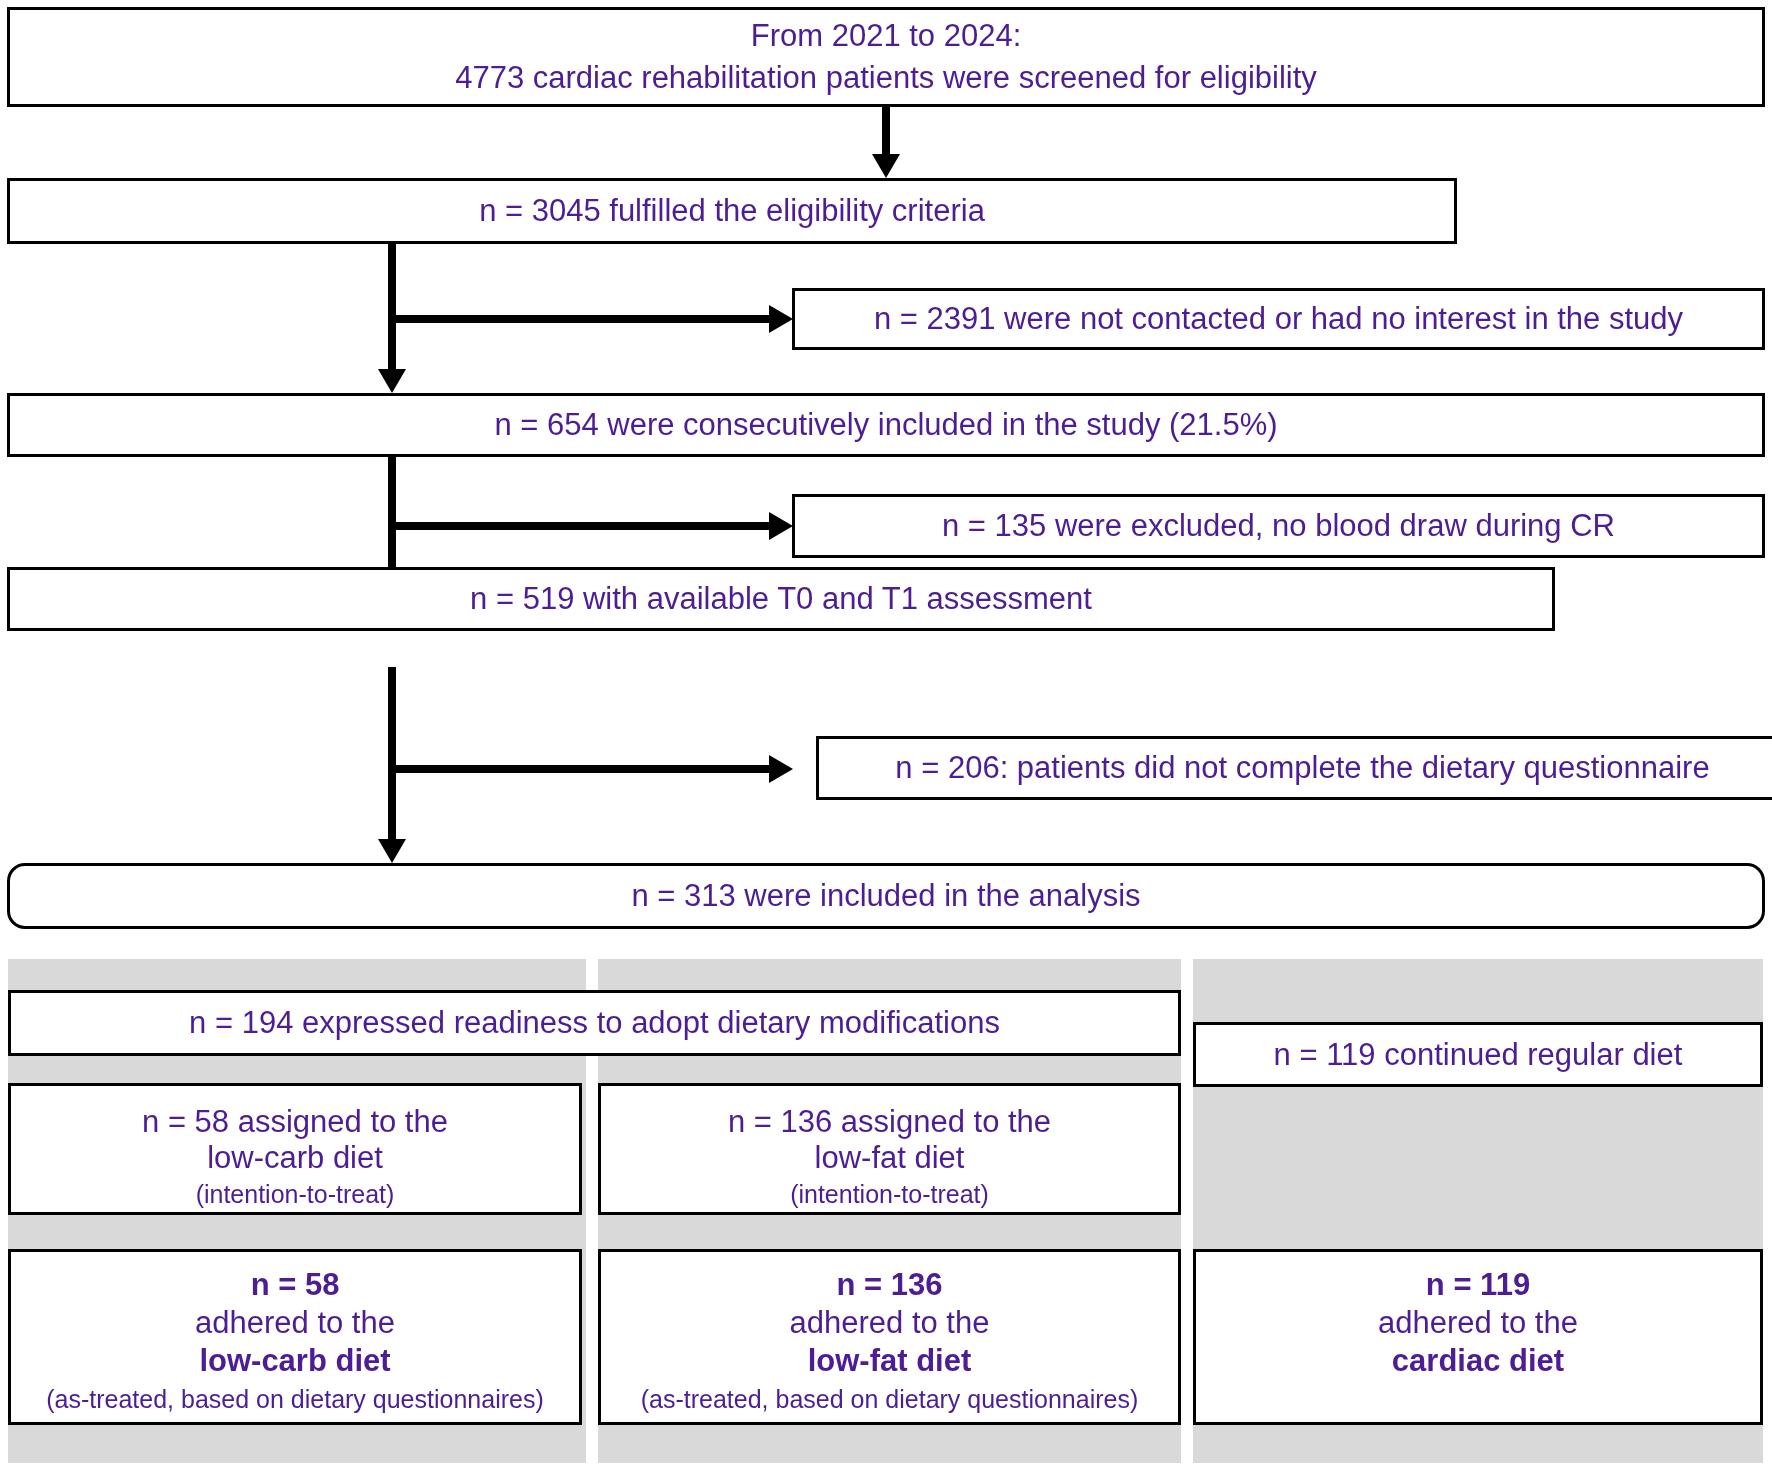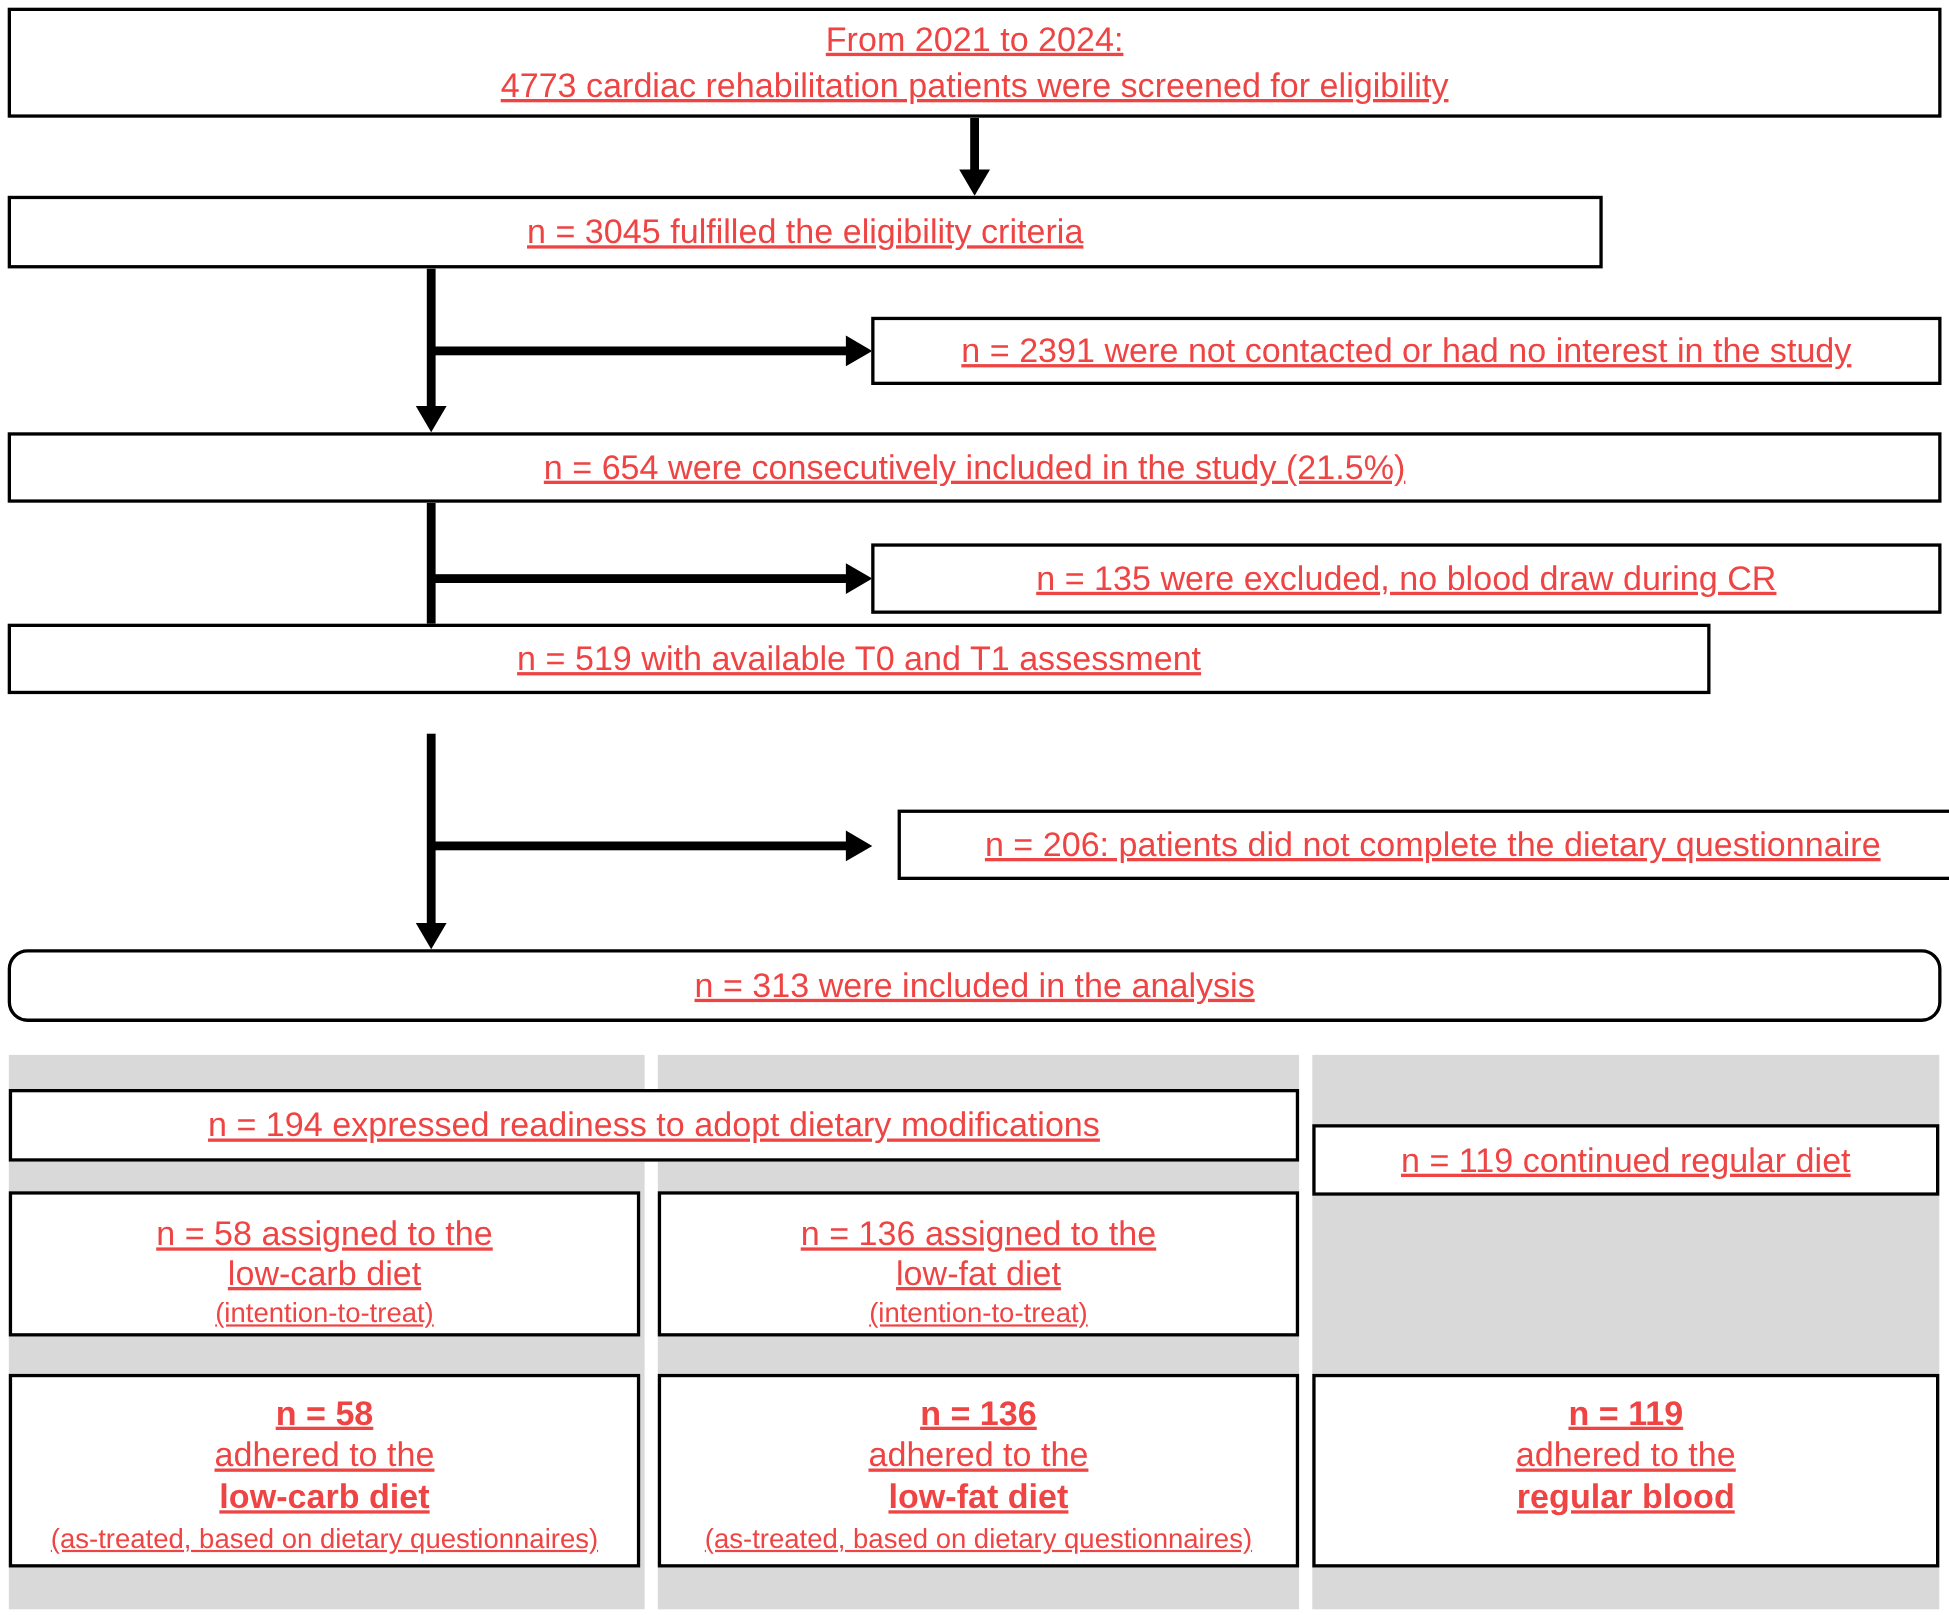--- a/index.html
+++ b/index.html
@@ -25,23 +25,22 @@
     box-sizing: border-box;
     background: #ffffff;
     border: 3px solid #000000;
     display: flex;
     flex-direction: column;
     align-items: center;
     justify-content: center;
     text-align: center;
     font-size: 31px;
     line-height: 42px;
-    color: #ef4444;
+    color: #4c1d95;
     z-index: 2;
-    text-decoration: underline;
   }
   .box.top-align {
     justify-content: flex-start;
   }
   .assign-box {
     line-height: 36px;
     padding-top: 18px;
   }
   .adhere-box {
     line-height: 38px;
@@ -170,16 +169,16 @@
   <div class="box top-align adhere-box" style="left:598px; top:1249px; width:583px; height:176px;">
     <span class="bold">n = 136</span>
     <span>adhered to the</span>
     <span class="bold">low-fat diet</span>
     <span class="small">(as-treated, based on dietary questionnaires)</span>
   </div>
 
   <div class="box top-align adhere-box" style="left:1193px; top:1249px; width:570px; height:176px;">
     <span class="bold">n = 119</span>
     <span>adhered to the</span>
-    <span class="bold">regular blood</span>
+    <span class="bold">cardiac diet</span>
   </div>
 
 </div>
 
 </body></html>

